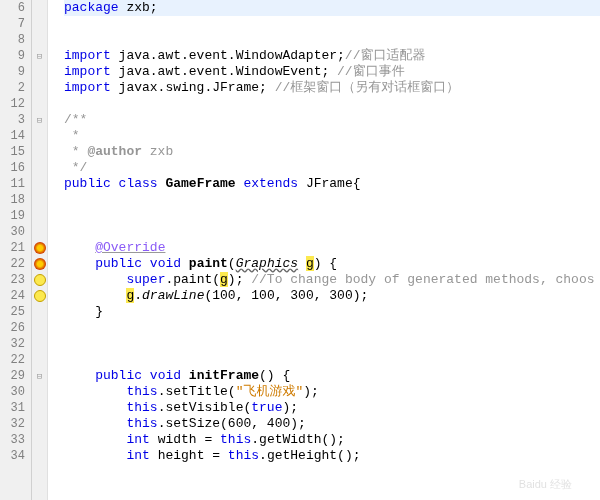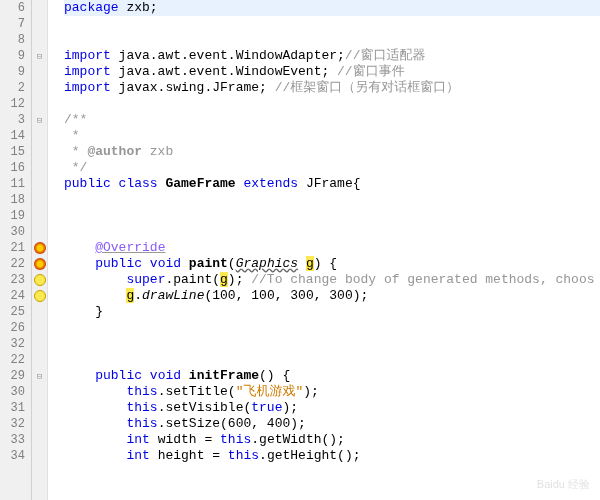--- a/index.html
+++ b/index.html
@@ -75,21 +75,21 @@
     .comment { color: #969696; margin-top: 32px; }
     .ann { color: #8b5cf6; text-decoration: underline; text-decoration-color: #999; }
     .bold { font-weight: bold; }
     .method { font-style: italic; }
     .underline-wavy { text-decoration: underline wavy #666; }
     .hl-yellow { background: #fce94f; }
     .hl-line { background: #e8f2fe; display: block; width: 100%; }
     .watermark {
       position: absolute;
       bottom: 8px;
-      right: 10px;
+      right: 28px;
       opacity: 0.25;
       font-size: 11px;
       color: #888;
       font-family: sans-serif;
     }
   </style>
 </head>
 <body>
 
 <div class="editor">

